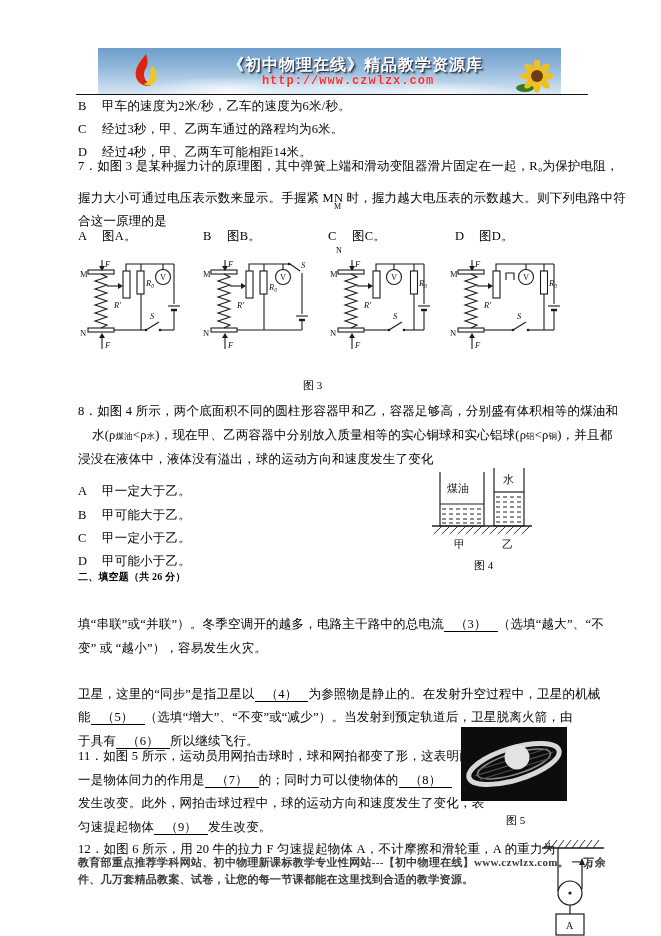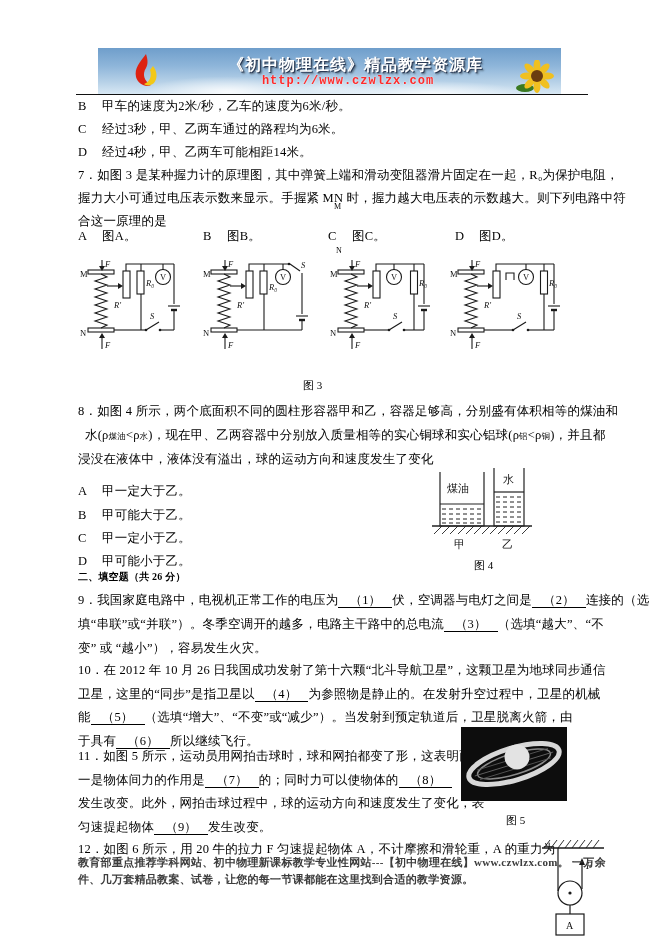--- a/index.html
+++ b/index.html
@@ -74,21 +74,21 @@
       </g>
       <circle cx="22" cy="16" r="6" fill="#6b3d10"></circle>
     </svg>
   </div>
   <div class="rule"></div>
 
   <div class="line" style="left:78px;top:98px"><span class="okey">B</span><span>甲车的速度为2米/秒，乙车的速度为6米/秒。</span></div>
   <div class="line" style="left:78px;top:121px"><span class="okey">C</span><span>经过3秒，甲、乙两车通过的路程均为6米。</span></div>
   <div class="line" style="left:78px;top:144px"><span class="okey">D</span><span>经过4秒，甲、乙两车可能相距14米。</span></div>
 
-  <div class="line" style="left:78px;top:167px">7．如图 3 是某种握力计的原理图，其中弹簧上端和滑动变阻器滑片固定在一起，R₀为保护电阻，</div>
+  <div class="line" style="left:78px;top:158px">7．如图 3 是某种握力计的原理图，其中弹簧上端和滑动变阻器滑片固定在一起，R₀为保护电阻，</div>
   <div class="line" style="left:78px;top:190px">握力大小可通过电压表示数来显示。手握紧 MN 时，握力越大电压表的示数越大。则下列电路中符</div>
   <div class="line" style="left:78px;top:213px">合这一原理的是</div>
   <div class="tiny" style="left:334px;top:202px">M</div>
   <div class="tiny" style="left:336px;top:246px">N</div>
 
   <div class="line" style="left:78px;top:228px"><span class="okey">A</span><span>图A。</span></div>
   <div class="line" style="left:203px;top:228px"><span class="okey">B</span><span>图B。</span></div>
   <div class="line" style="left:328px;top:228px"><span class="okey">C</span><span>图C。</span></div>
   <div class="line" style="left:455px;top:228px"><span class="okey">D</span><span>图D。</span></div>
 
@@ -255,21 +255,21 @@
       <text x="25" y="92">F</text>
       <text x="99" y="30">R₀</text>
       <text x="73" y="24" font-style="normal">V</text>
       <text x="67" y="63">S</text>
     </g>
   </svg>
 
   <div class="cap" style="left:303px;top:378px">图 3</div>
 
   <div class="line" style="left:78px;top:403px"><span class="seg">8．如图 4 所示，两个底面积不同的圆柱形容器甲和乙，容器足够高，分别盛有体积相等的煤油和</span></div>
-  <div class="line" style="left:85px;top:427px"><span class="seg">水(ρ</span><span class="sub">煤油</span><span class="seg">&lt;ρ</span><span class="sub">水</span><span class="seg">)，现在甲、乙两容器中分别放入质量相等的实心铜球和实心铝球(ρ</span><span class="sub">铝</span><span class="seg">&lt;ρ</span><span class="sub">铜</span><span class="seg">)，并且都</span></div>
+  <div class="line" style="left:92px;top:427px"><span class="seg">水(ρ</span><span class="sub">煤油</span><span class="seg">&lt;ρ</span><span class="sub">水</span><span class="seg">)，现在甲、乙两容器中分别放入质量相等的实心铜球和实心铝球(ρ</span><span class="sub">铝</span><span class="seg">&lt;ρ</span><span class="sub">铜</span><span class="seg">)，并且都</span></div>
   <div class="line" style="left:78px;top:451px"><span class="seg">浸没在液体中，液体没有溢出，球的运动方向和速度发生了变化</span></div>
 
   <div class="line" style="left:78px;top:483px"><span class="okey">A</span><span>甲一定大于乙。</span></div>
   <div class="line" style="left:78px;top:507px"><span class="okey">B</span><span>甲可能大于乙。</span></div>
   <div class="line" style="left:78px;top:530px"><span class="okey">C</span><span>甲一定小于乙。</span></div>
   <div class="line" style="left:78px;top:553px"><span class="okey">D</span><span>甲可能小于乙。</span></div>
 
   <svg class="abs" style="left:432px;top:466px" width="100" height="96" viewBox="0 0 100 96">
     <g stroke="#222" stroke-width="1.2" fill="none">
       <path d="M8,6 L8,60 L52,60 L52,6"></path>
@@ -297,25 +297,23 @@
       <text x="15" y="26">煤油</text>
       <text x="71" y="17">水</text>
       <text x="22" y="82">甲</text>
       <text x="70" y="82">乙</text>
     </g>
   </svg>
   <div class="cap" style="left:474px;top:558px">图 4</div>
 
   <div class="line bold" style="left:78px;top:568px">二、填空题（共 26 分）</div>
 
-  <div class="line" style="left:78px;top:592px"><span class="seg">9．我国家庭电路中，电视机正常工作的电压为</span><span class="blank">（1）</span><span class="seg">伏，空调器与电灯之间是</span><span class="blank">（2）</span><span class="seg">连接的（选</span></div>
   <div class="line" style="left:78px;top:616px"><span class="seg">填“串联”或“并联”）。冬季空调开的越多，电路主干路中的总电流</span><span class="blank">（3）</span><span class="seg">（选填“越大”、“不</span></div>
   <div class="line" style="left:78px;top:640px"><span class="seg">变” 或 “越小”），容易发生火灾。</span></div>
 
-  <div class="line" style="left:78px;top:662px"><span class="seg">10．在 2012 年 10 月 26 日我国成功发射了第十六颗“北斗导航卫星”，这颗卫星为地球同步通信</span></div>
   <div class="line" style="left:78px;top:686px"><span class="seg">卫星，这里的“同步”是指卫星以</span><span class="blank">（4）</span><span class="seg">为参照物是静止的。在发射升空过程中，卫星的机械</span></div>
   <div class="line" style="left:78px;top:709px"><span class="seg">能</span><span class="blank">（5）</span><span class="seg">（选填“增大”、“不变”或“减少”）。当发射到预定轨道后，卫星脱离火箭，由</span></div>
   <div class="line" style="left:78px;top:733px"><span class="seg">于具有</span><span class="blank">（6）</span><span class="seg">所以继续飞行。</span></div>
 
   <div class="line" style="left:78px;top:748px"><span class="seg">11．如图 5 所示，运动员用网拍击球时，球和网拍都变了形，这表明两点</span></div>
   <div class="line" style="left:78px;top:772px"><span class="seg">一是物体间力的作用是</span><span class="blank">（7）</span><span class="seg">的；同时力可以使物体的</span><span class="blank">（8）</span></div>
   <div class="line" style="left:78px;top:795px"><span class="seg">发生改变。此外，网拍击球过程中，球的运动方向和速度发生了变化，表</span></div>
   <div class="line" style="left:78px;top:819px"><span class="seg">匀速提起物体</span><span class="blank">（9）</span><span class="seg">发生改变。</span></div>
 
   <svg class="photo" style="left:461px;top:727px" width="106" height="74" viewBox="0 0 106 74">

